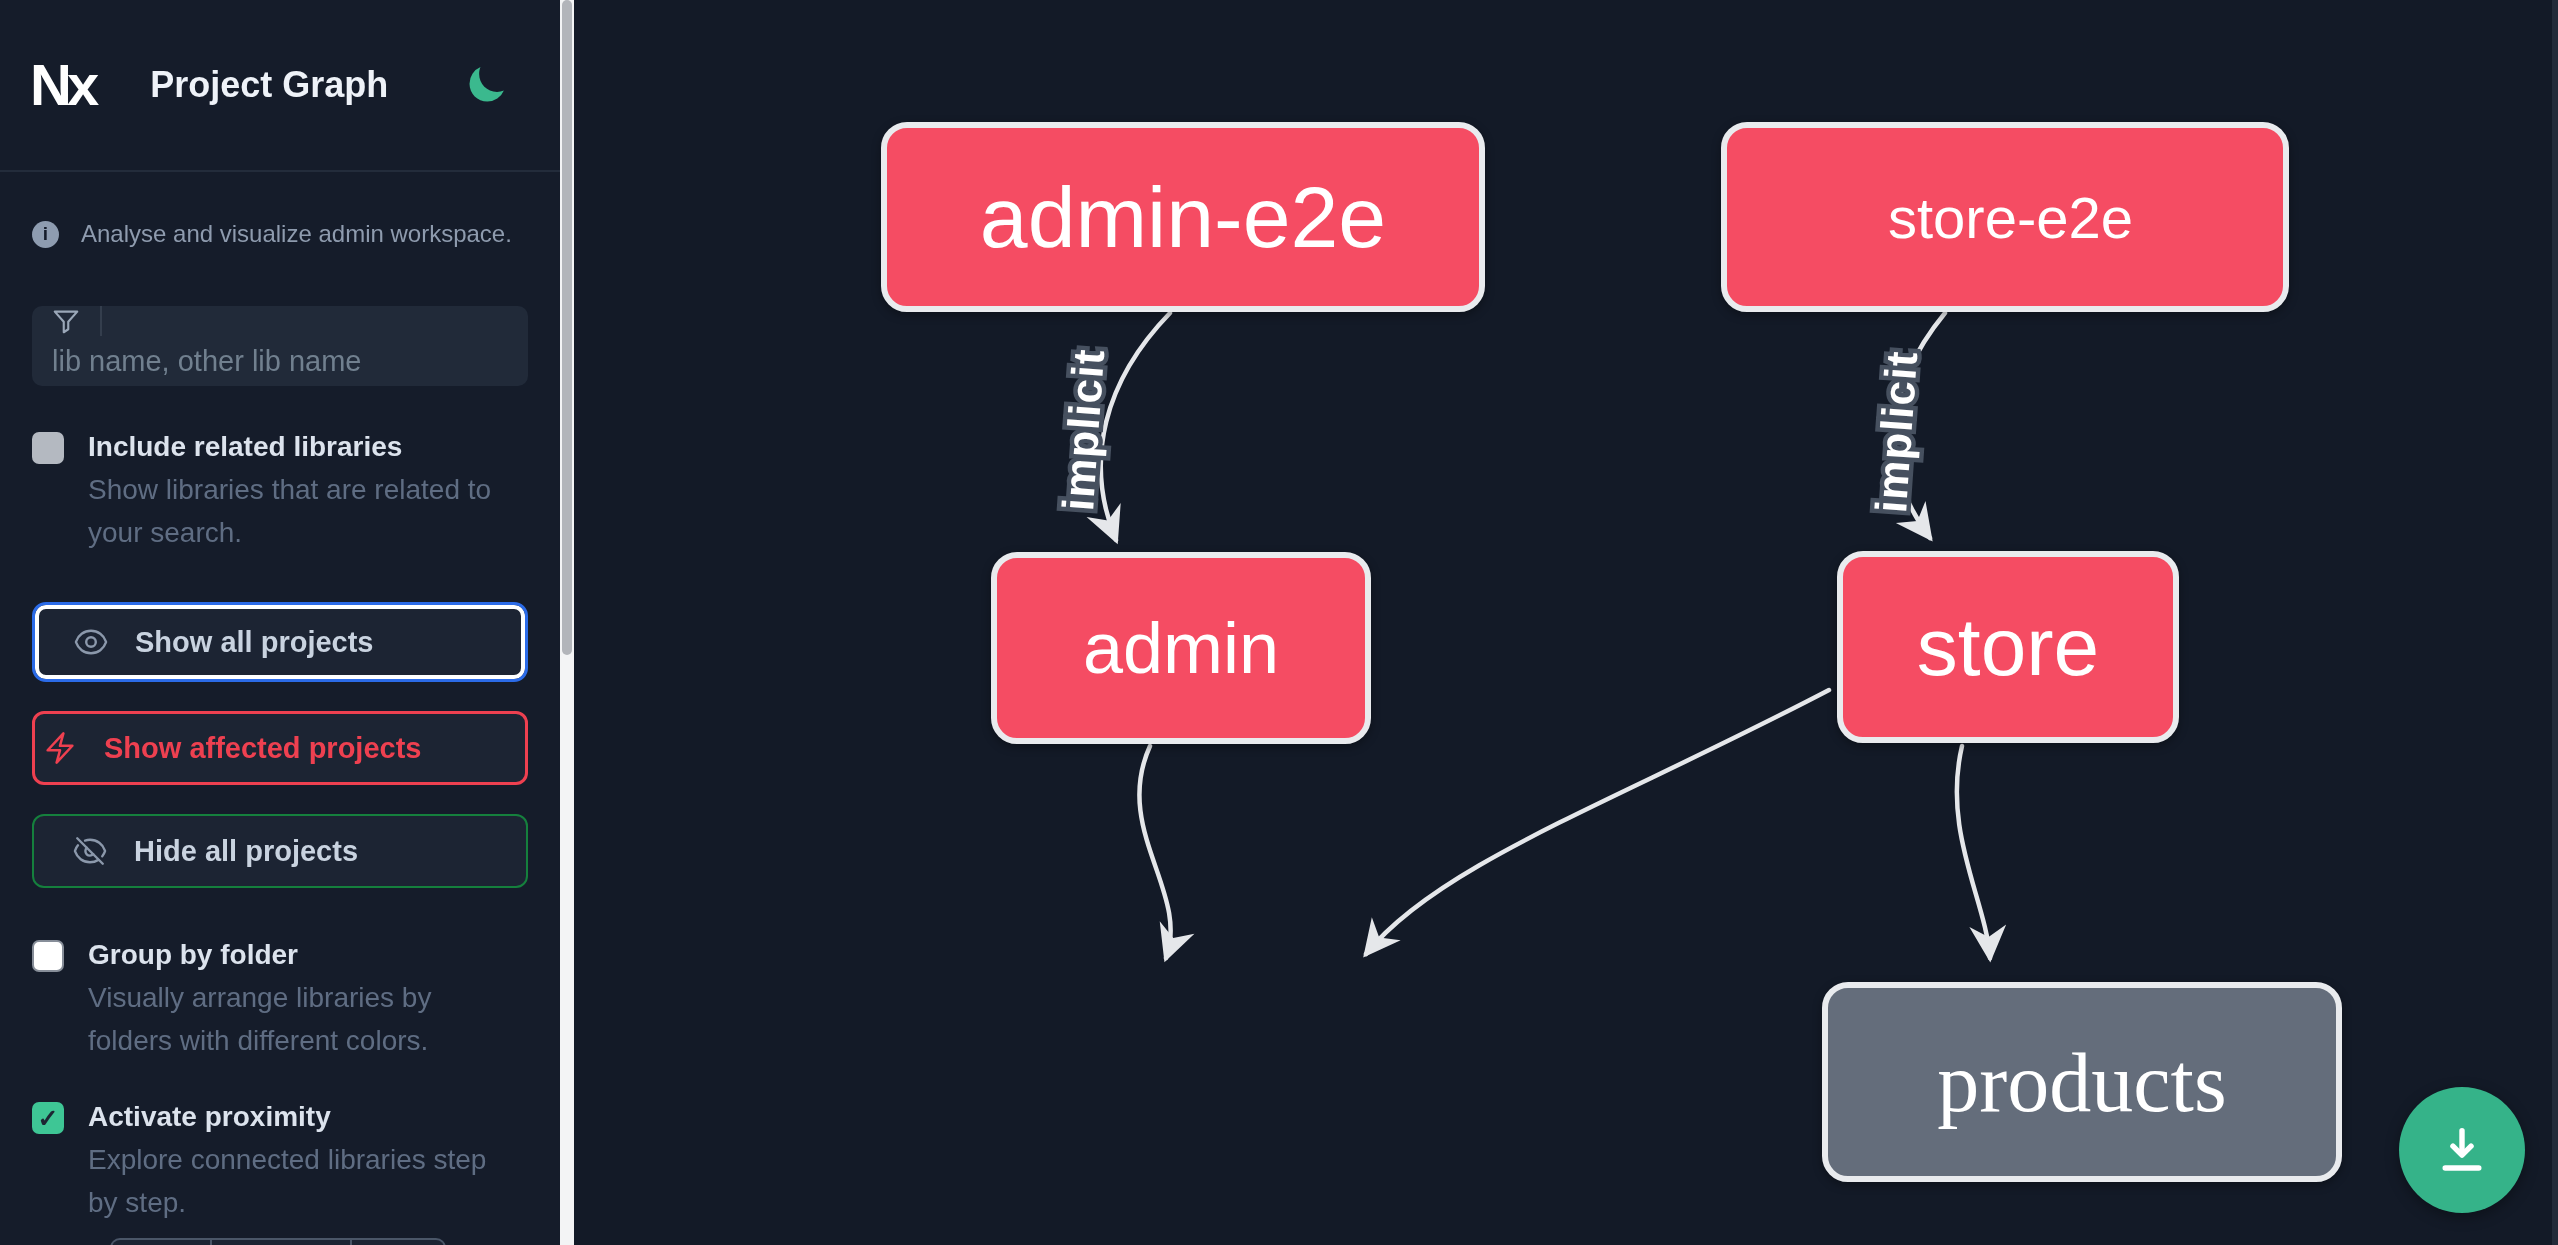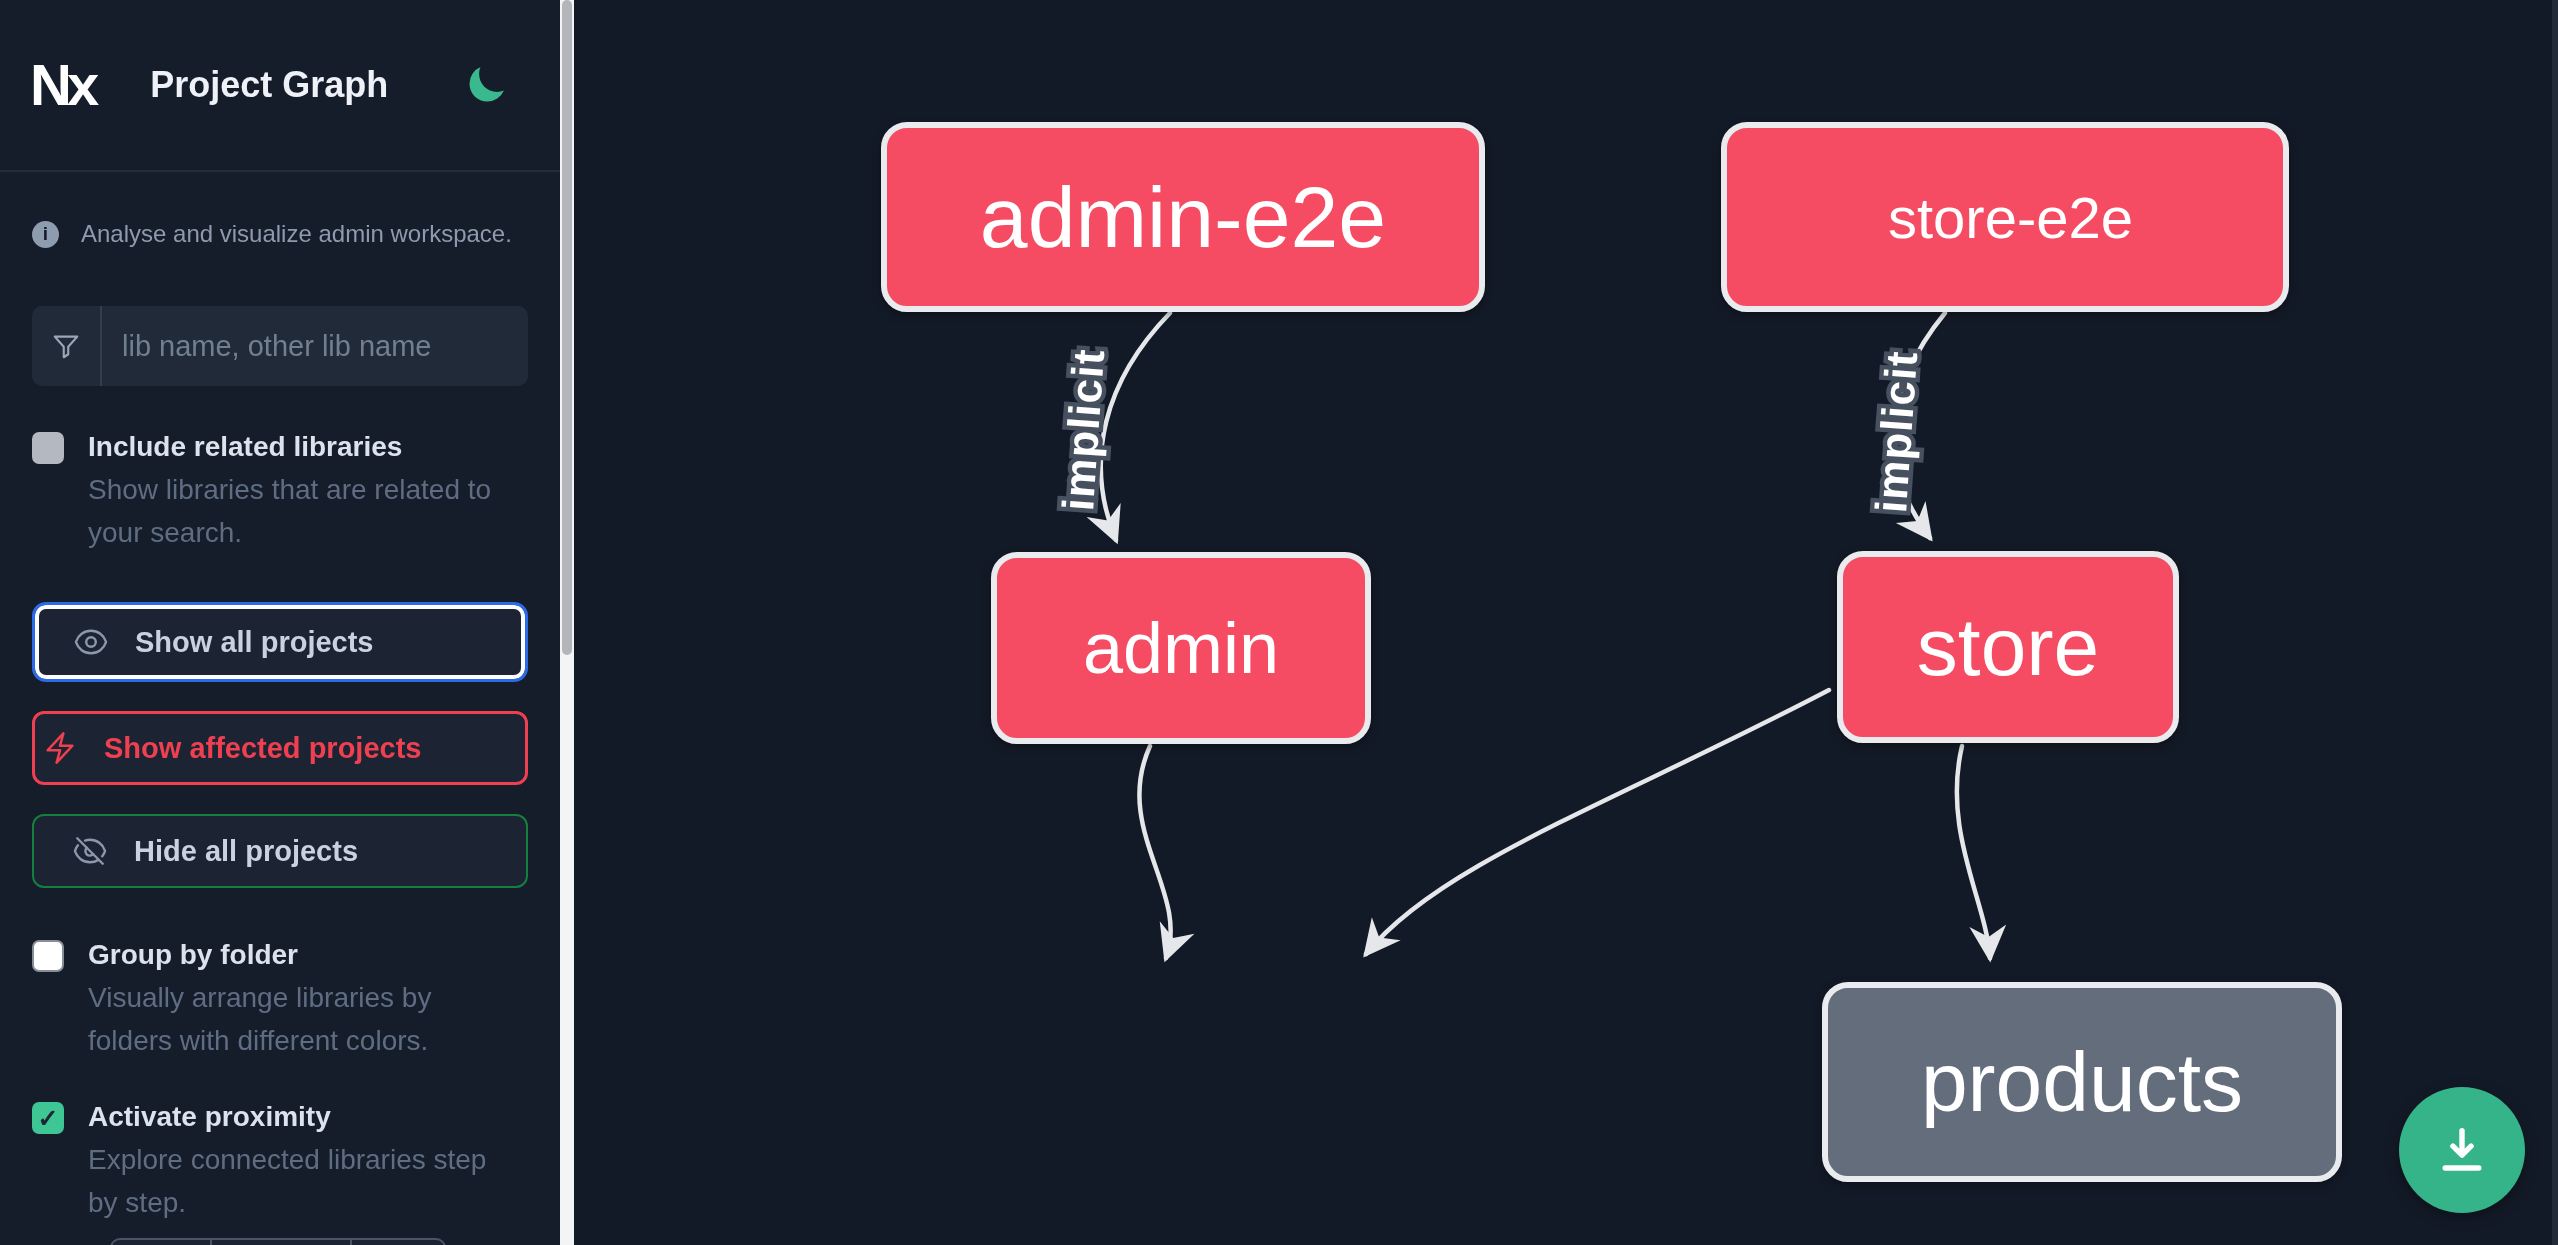--- a/index.html
+++ b/index.html
@@ -12,39 +12,39 @@
   svg.edges{position:absolute;left:0;top:0;width:2558px;height:1245px;pointer-events:none;}
   .edge{stroke:#e5e7ea;stroke-width:4.5;fill:none;stroke-linecap:round;}
   .elabel{font-family:"Liberation Sans",sans-serif;font-size:44px;font-weight:700;
           fill:#ffffff;stroke:#46505f;stroke-width:9px;paint-order:stroke;
           text-anchor:middle;dominant-baseline:middle;letter-spacing:1px;}
   .nodes-layer{position:absolute;inset:0;margin-left:8px;}
   .gnode{position:absolute;display:flex;align-items:center;justify-content:center;
          box-sizing:border-box;color:#fff;border:6px solid #e9ebee;border-radius:26px;
          box-shadow:0 3px 10px rgba(0,0,0,.35);cursor:pointer;white-space:nowrap;}
   .gnode.pink{background:#f54c63;}
-  .gnode.gray{background:#646d7b;}
+  .gnode.gray{background:#646d7b;font-family:Liberation Serif, serif;}
 
   
   .sidebar{position:absolute;left:0;top:0;width:560px;height:1245px;background:#151c2a;
            box-sizing:border-box;z-index:3;}
   .sb-header{height:172px;display:flex;align-items:center;padding:0 52px 0 30px;
              border-bottom:2px solid #232c3b;box-sizing:border-box;text-align:center;}
   .logo{color:#fff;font-weight:900;font-size:58px;letter-spacing:-5px;line-height:1;}
   .app-title{margin-left:56px;font-size:36px;font-weight:600;color:#eef2f8;}
   .moon{margin-left:auto;width:44px;height:44px;cursor:pointer;}
 
   .info-row{margin:48px 32px 0;display:flex;align-items:center;gap:22px;}
   .info-badge{width:27px;height:27px;border-radius:50%;background:#8e9cb0;color:#151c2a;
               display:flex;align-items:center;justify-content:center;
               font-size:19px;font-weight:800;flex-shrink:0;}
   .tagline{font-size:24px;color:#8e9bae;}
 
   .search{margin:58px 32px 0;height:80px;background:#212a39;border-radius:10px;
-          display:flex;align-items:stretch;overflow:hidden;}
+          display:flex;align-items:stretch;overflow:hidden;flex-direction:column;}
   .funnel-cell{width:68px;display:flex;align-items:center;justify-content:center;
                border-right:2px solid #343e4d;flex-shrink:0;}
   .search input{flex:1;background:transparent;border:0;outline:none;padding:0 20px;
                 font-family:"Liberation Sans",sans-serif;font-size:29px;color:#c7d2e0;}
   .search input::placeholder{color:#71808f;}
 
   .cb-row{margin:44px 32px 0;display:flex;align-items:flex-start;}
   .cb{width:32px;height:32px;border-radius:7px;flex-shrink:0;box-sizing:border-box;
       margin-top:2px;cursor:pointer;display:flex;align-items:center;justify-content:center;}
   .cb.gray{background:#b4b9c1;}

